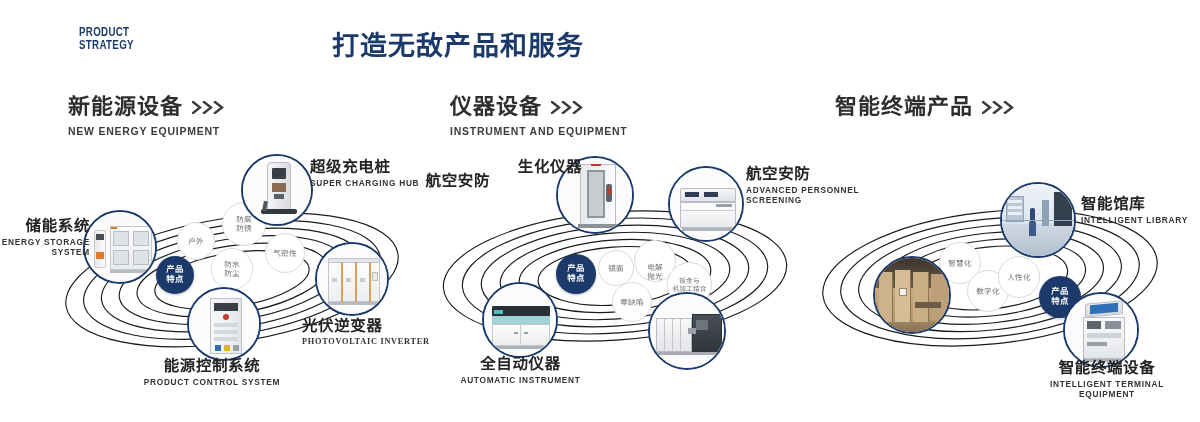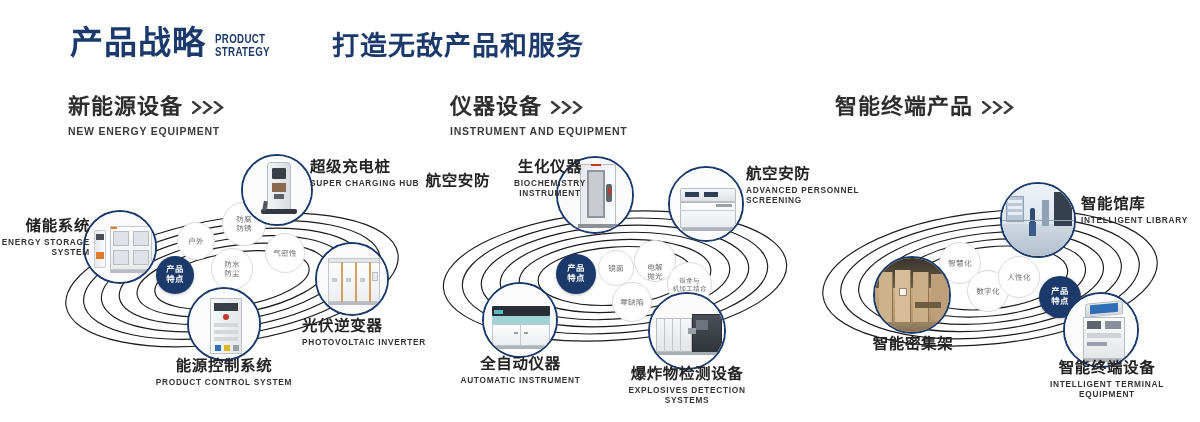--- a/index.html
+++ b/index.html
@@ -81,21 +81,20 @@
 
   
   .dev{position:absolute;box-sizing:border-box;}
 </style>
 </head>
 <body>
 
 <div class="page">
 
   <div class="header">
-    <div class="hd-cn">产品战略</div>
     <div class="hd-en">PRODUCT
 STRATEGY</div>
   </div>
   <div class="hd-sub">打造无敌产品和服务</div>
 
   <div class="sect" style="left:68px;top:96px;">
     <div class="cn">
       <span>新能源设备</span>
       <span class="arrows">
         <svg width="34" height="13" viewBox="0 0 34 13">
@@ -210,39 +209,39 @@
         <div class="dev" style="left:24px;top:18px;width:1.5px;height:40px;background:#d6a15c;"></div>
         <div class="dev" style="left:38px;top:18px;width:1.5px;height:40px;background:#d6a15c;"></div>
         <div class="dev" style="left:52px;top:18px;width:1.5px;height:40px;background:#d6a15c;"></div>
         <div class="dev" style="left:15px;top:34px;width:5px;height:4px;background:#c8cbd0;"></div>
         <div class="dev" style="left:29px;top:34px;width:5px;height:4px;background:#c8cbd0;"></div>
         <div class="dev" style="left:43px;top:34px;width:5px;height:4px;background:#c8cbd0;"></div>
         <div class="dev" style="left:55px;top:28px;width:6px;height:9px;background:#e9ebee;border:1px solid #b9bdc3;"></div>
         <div class="dev" style="left:11px;top:58px;width:52px;height:3px;background:#b8bcc2;"></div>
       </div>
     </div>
-    <div class="plabel" style="left:247px;top:158px;width:145px;">
+    <div class="plabel" style="left:247px;top:158px;width:145px;font-family:Liberation Serif, serif;">
       <div class="cn">光伏逆变器</div>
       <div class="en">PHOTOVOLTAIC INVERTER</div>
     </div>
 
     <div class="bubble" style="left:132px;top:127px;width:74px;height:74px;">
       <div class="inner" style="background:#fcfcfd;">
         <div class="dev" style="left:21px;top:9px;width:32px;height:56px;background:linear-gradient(90deg,#f7f8f9,#e4e6e9);border:1px solid #bfc3c8;"></div>
         <div class="dev" style="left:25px;top:14px;width:24px;height:8px;background:#3a3f47;"></div>
         <div class="dev" style="left:34px;top:25px;width:6px;height:6px;background:#c23b2e;border-radius:50%;"></div>
         <div class="dev" style="left:25px;top:34px;width:24px;height:4px;background:#d4d7db;"></div>
         <div class="dev" style="left:25px;top:41px;width:24px;height:4px;background:#d4d7db;"></div>
         <div class="dev" style="left:25px;top:48px;width:24px;height:4px;background:#d4d7db;"></div>
         <div class="dev" style="left:26px;top:56px;width:6px;height:6px;background:#2f6fb5;"></div>
         <div class="dev" style="left:35px;top:56px;width:6px;height:6px;background:#e0b32a;"></div>
         <div class="dev" style="left:44px;top:56px;width:6px;height:6px;background:#9aa0a8;"></div>
       </div>
     </div>
-    <div class="plabel ta-c" style="left:84px;top:198px;width:170px;text-align:center;">
+    <div class="plabel ta-c" style="left:72px;top:198px;width:170px;text-align:center;">
       <div class="cn">能源控制系统</div>
       <div class="en">PRODUCT CONTROL SYSTEM</div>
     </div>
   </div>
 
   <div class="cluster" style="left:430px;top:160px;width:370px;height:235px;">
     <div class="orbit">
       <svg width="370" height="235" viewBox="0 0 370 235">
         <g fill="none" stroke="#1a1a1a" stroke-width="1.15">
           <ellipse cx="185" cy="116" rx="172" ry="64" transform="rotate(-4 185 116)"></ellipse>
@@ -280,22 +279,20 @@
         <div class="dev" style="left:29px;top:12px;width:18px;height:48px;background:#8f959d;"></div>
         <div class="dev" style="left:31px;top:14px;width:14px;height:44px;background:#c8ccd1;"></div>
         <div class="dev" style="left:48px;top:26px;width:6px;height:18px;background:#5d646c;border-radius:2px;"></div>
         <div class="dev" style="left:50px;top:30px;width:3px;height:6px;background:#c0392b;"></div>
         <div class="dev" style="left:20px;top:66px;width:40px;height:4px;background:#8c9198;"></div>
         <div class="dev" style="left:33px;top:6px;width:10px;height:2px;background:#c0392b;"></div>
       </div>
     </div>
     <div class="plabel ta-c" style="left:60px;top:-1px;width:120px;">
       <div class="cn">生化仪器</div>
-      <div class="en">BIOCHEMISTRY
-INSTRUMENT</div>
     </div>
     <div class="plabel ta-r" style="left:-30px;top:13px;width:90px;">
       <div class="cn">航空安防</div>
     </div>
 
     <div class="bubble" style="left:238px;top:6px;width:76px;height:76px;">
       <div class="inner" style="background:#fcfcfd;">
         <div class="dev" style="left:10px;top:20px;width:56px;height:14px;background:linear-gradient(180deg,#f4f6f8,#dfe2e6);border:1px solid #b9bdc3;border-radius:2px 2px 0 0;"></div>
         <div class="dev" style="left:15px;top:24px;width:14px;height:5px;background:#2f3d57;"></div>
         <div class="dev" style="left:34px;top:24px;width:14px;height:5px;background:#2f3d57;"></div>
@@ -315,24 +312,20 @@
       <div class="inner" style="background:#fbfbfc;">
         <div class="dev" style="left:6px;top:24px;width:36px;height:34px;background:linear-gradient(180deg,#f6f7f8,#e3e5e8);border:1px solid #b9bdc3;"></div>
         <div class="dev" style="left:14px;top:24px;width:1.4px;height:34px;background:#c2c6cb;"></div>
         <div class="dev" style="left:22px;top:24px;width:1.4px;height:34px;background:#c2c6cb;"></div>
         <div class="dev" style="left:30px;top:24px;width:1.4px;height:34px;background:#c2c6cb;"></div>
         <div class="dev" style="left:42px;top:20px;width:30px;height:40px;background:linear-gradient(180deg,#4a4f57,#2f343a);border:1px solid #2a2f35;"></div>
         <div class="dev" style="left:46px;top:26px;width:12px;height:10px;background:#6d747d;"></div>
         <div class="dev" style="left:38px;top:34px;width:8px;height:6px;background:#9aa0a8;"></div>
         <div class="dev" style="left:6px;top:58px;width:66px;height:3px;background:#a8adb3;"></div>
       </div>
-    </div>
-    <div class="plabel ta-c" style="left:182px;top:206px;width:150px;">
-      <div class="cn">爆炸物检测设备</div>
-      <div class="en">EXPLOSIVES DETECTION SYSTEMS</div>
     </div>
 
     <div class="bubble" style="left:52px;top:122px;width:76px;height:76px;">
       <div class="inner" style="background:#fcfcfd;">
         <div class="dev" style="left:8px;top:22px;width:58px;height:10px;background:#2a2f35;border-radius:1px;"></div>
         <div class="dev" style="left:8px;top:32px;width:58px;height:8px;background:#9fd3d6;"></div>
         <div class="dev" style="left:8px;top:40px;width:58px;height:22px;background:linear-gradient(180deg,#fdfdfd,#ebedef);border:1px solid #c3c6cb;"></div>
         <div class="dev" style="left:36px;top:40px;width:1.4px;height:22px;background:#c9ccd1;"></div>
         <div class="dev" style="left:30px;top:48px;width:4px;height:2px;background:#9aa0a8;"></div>
         <div class="dev" style="left:40px;top:48px;width:4px;height:2px;background:#9aa0a8;"></div>
@@ -418,17 +411,16 @@
         <div class="dev" style="left:4px;top:14px;width:14px;height:50px;background:#cdb38c;border-right:1px solid #8d7453;"></div>
         <div class="dev" style="left:20px;top:12px;width:16px;height:52px;background:#d6bd97;border-right:1px solid #8d7453;"></div>
         <div class="dev" style="left:38px;top:14px;width:16px;height:50px;background:#c9ae86;border-right:1px solid #8d7453;"></div>
         <div class="dev" style="left:56px;top:16px;width:18px;height:46px;background:#bda07a;"></div>
         <div class="dev" style="left:24px;top:30px;width:8px;height:8px;background:#f2f4f6;border:1px solid #9b8463;"></div>
         <div class="dev" style="left:40px;top:44px;width:26px;height:6px;background:#6d5c43;"></div>
         <div class="dev" style="left:0;top:64px;width:78px;height:14px;background:linear-gradient(180deg,#9b8463,#7c6a50);"></div>
       </div>
     </div>
     <div class="plabel ta-c" style="left:20px;top:176px;width:156px;">
-      <div class="cn">智能密集架</div>
     </div>
   </div>
 
 </div>
 
 </body></html>

